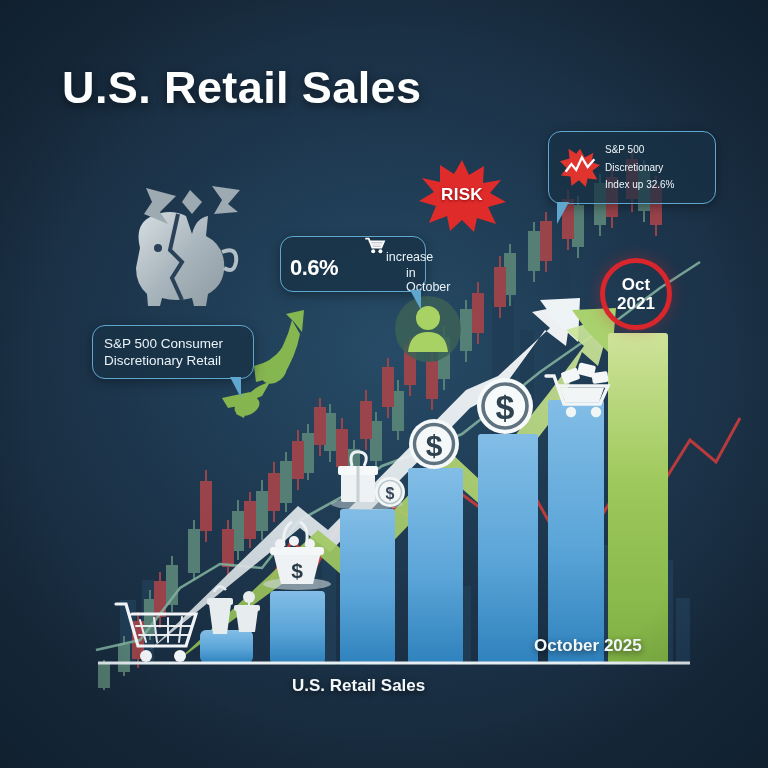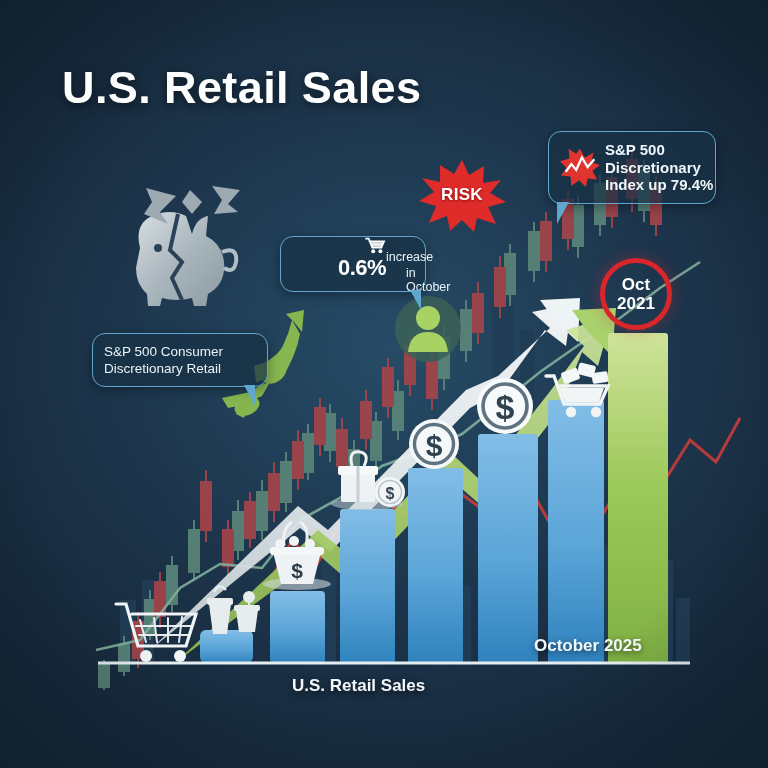--- a/index.html
+++ b/index.html
@@ -30,43 +30,43 @@
     border:1.7px solid #5fa7cf;border-radius:13px;
     background:rgba(24,48,68,.72);
     color:#eef6fa;
     box-shadow:0 3px 12px rgba(0,0,0,.35);
   }
   .bubble .tail{
     position:absolute;width:0;height:0;
   }
 
   #bubble-sp500-top{left:548px;top:131px;width:168px;padding:9px 9px 9px 56px;}
-  #bubble-sp500-top .ln{font-size:15px;line-height:17.5px;font-weight:700;white-space:nowrap;}
+  #bubble-sp500-top .ln{font-size:10px;line-height:17.5px;font-weight:400;white-space:nowrap;}
   #bubble-sp500-top .tail{
     left:8px;bottom:-21px;
     border-left:12px solid #5fa7cf;border-bottom:22px solid transparent;
   }
   #icon-red-burst{
     position:absolute;left:10px;top:50%;transform:translateY(-50%);
     width:42px;height:42px;
   }
 
   #bubble-increase{left:280px;top:236px;width:146px;height:56px;}
   #bubble-increase .pct{
-    position:absolute;left:9px;top:18px;font-size:22px;font-weight:700;color:#ffffff;letter-spacing:-.5px;margin-left:48px;
+    position:absolute;left:9px;top:18px;font-size:22px;font-weight:700;color:#ffffff;letter-spacing:-.5px;
   }
   #bubble-increase .t1{position:absolute;left:81px;top:13px;font-size:12.5px;color:#e8f2f8;padding-left:24px;}
   #bubble-increase .t2{position:absolute;left:81px;top:29px;font-size:12.5px;color:#e8f2f8;padding-left:44px;}
   #bubble-increase .tail{
     right:4px;bottom:-19px;
     border-right:11px solid #5fa7cf;border-bottom:20px solid transparent;
   }
   #icon-cart-mini{position:absolute;left:83px;top:-1px;width:22px;height:18px;}
 
-  #bubble-sp500-left{left:92px;top:325px;width:176px;padding:9px 11px;margin-top:8px;}
+  #bubble-sp500-left{left:92px;top:325px;width:162px;padding:9px 11px;}
   #bubble-sp500-left .ln{font-size:13.5px;line-height:17px;font-weight:500;white-space:nowrap;color:#eaf3f9;}
   #bubble-sp500-left .tail{
     right:12px;bottom:-20px;
     border-right:11px solid #5fa7cf;border-bottom:21px solid transparent;
   }
 
   
   #risk-burst{position:absolute;left:416px;top:158px;width:92px;height:74px;z-index:39;}
   #risk-burst .lbl{
     position:absolute;left:0;top:0;width:92px;height:74px;
@@ -369,21 +369,21 @@
 
   <div id="title">U.S. Retail Sales</div>
 
   <div class="bubble" id="bubble-sp500-top">
     <svg id="icon-red-burst" viewBox="0 0 44 44">
       <path d="M22,3 L27,12 L36,7 L34,17 L43,20 L35,26 L40,35 L30,34 L28,43 L21,36 L13,42 L12,32 L2,31 L8,23 L1,16 L11,13 L10,3 L18,8 Z" fill="#e0342f"></path>
       <polyline points="7,27 13,19 18,25 24,12 30,22 37,14" fill="none" stroke="#ffffff" stroke-width="2.4"></polyline>
     </svg>
     <div class="ln">S&amp;P 500</div>
     <div class="ln">Discretionary</div>
-    <div class="ln">Index up 79.4%</div>
+    <div class="ln">Index up 32.6%</div>
     <div class="tail"></div>
   </div>
 
   <div class="bubble" id="bubble-increase">
     <svg id="icon-cart-mini" viewBox="0 0 24 20">
       <path d="M2,3 L5,3 L9,13 L19,13 L22,6 L6,6" fill="none" stroke="#ffffff" stroke-width="2" stroke-linecap="round"></path>
       <circle cx="10" cy="17" r="2.2" fill="#ffffff"></circle>
       <circle cx="18" cy="17" r="2.2" fill="#ffffff"></circle>
       <path d="M7,7 L21,7 L19,12 L9,12 Z" fill="#ffffff" opacity=".9"></path>
     </svg>

